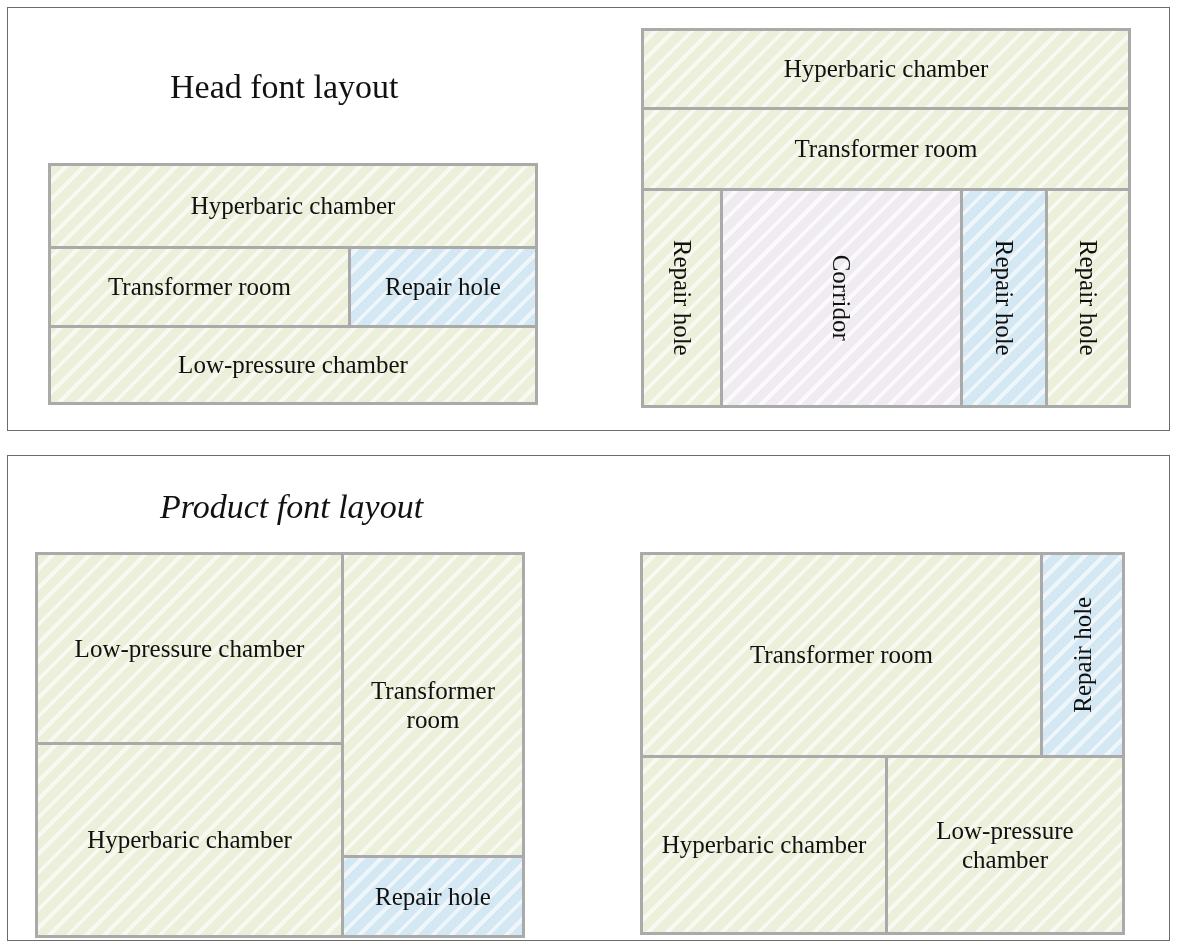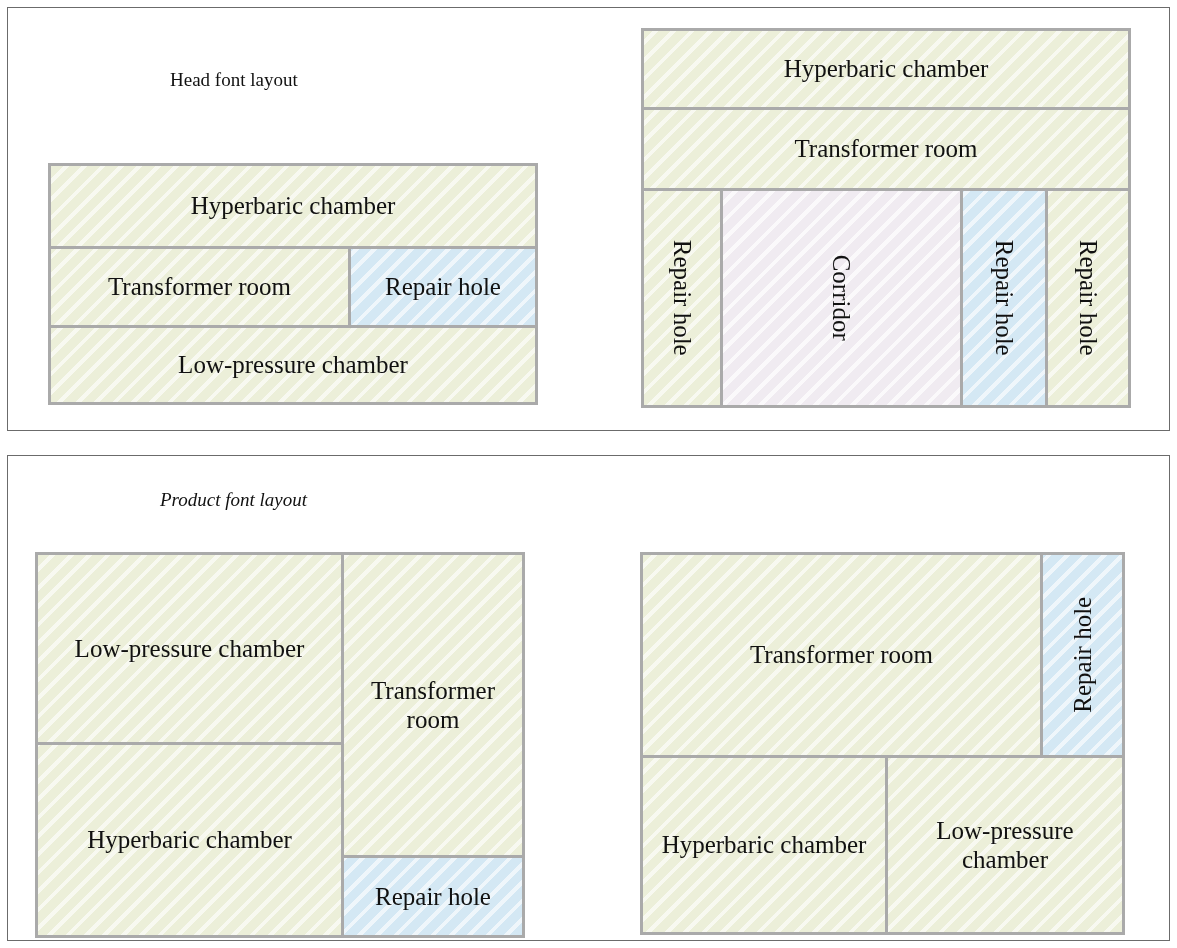--- a/index.html
+++ b/index.html
@@ -15,21 +15,21 @@
     border:1.5px solid #6b6b6b;
     background:#ffffff;
     box-sizing:border-box;
   }
   #panel-head{ left:7px;  top:7px;   width:1163px; height:424px; }
   #panel-product{ left:7px; top:455px; width:1163px; height:486px; }
 
   
   .panel-title{
     position:absolute;
-    font-size:19px;
+    font-size:34px;
     line-height:1;
     white-space:nowrap;
     color:#111111;
   }
   #title-head{ left:170px; top:70px; }
   #title-product{ left:160px; top:490px;font-style:italic; }
 
   
   .plan{
     position:absolute;

